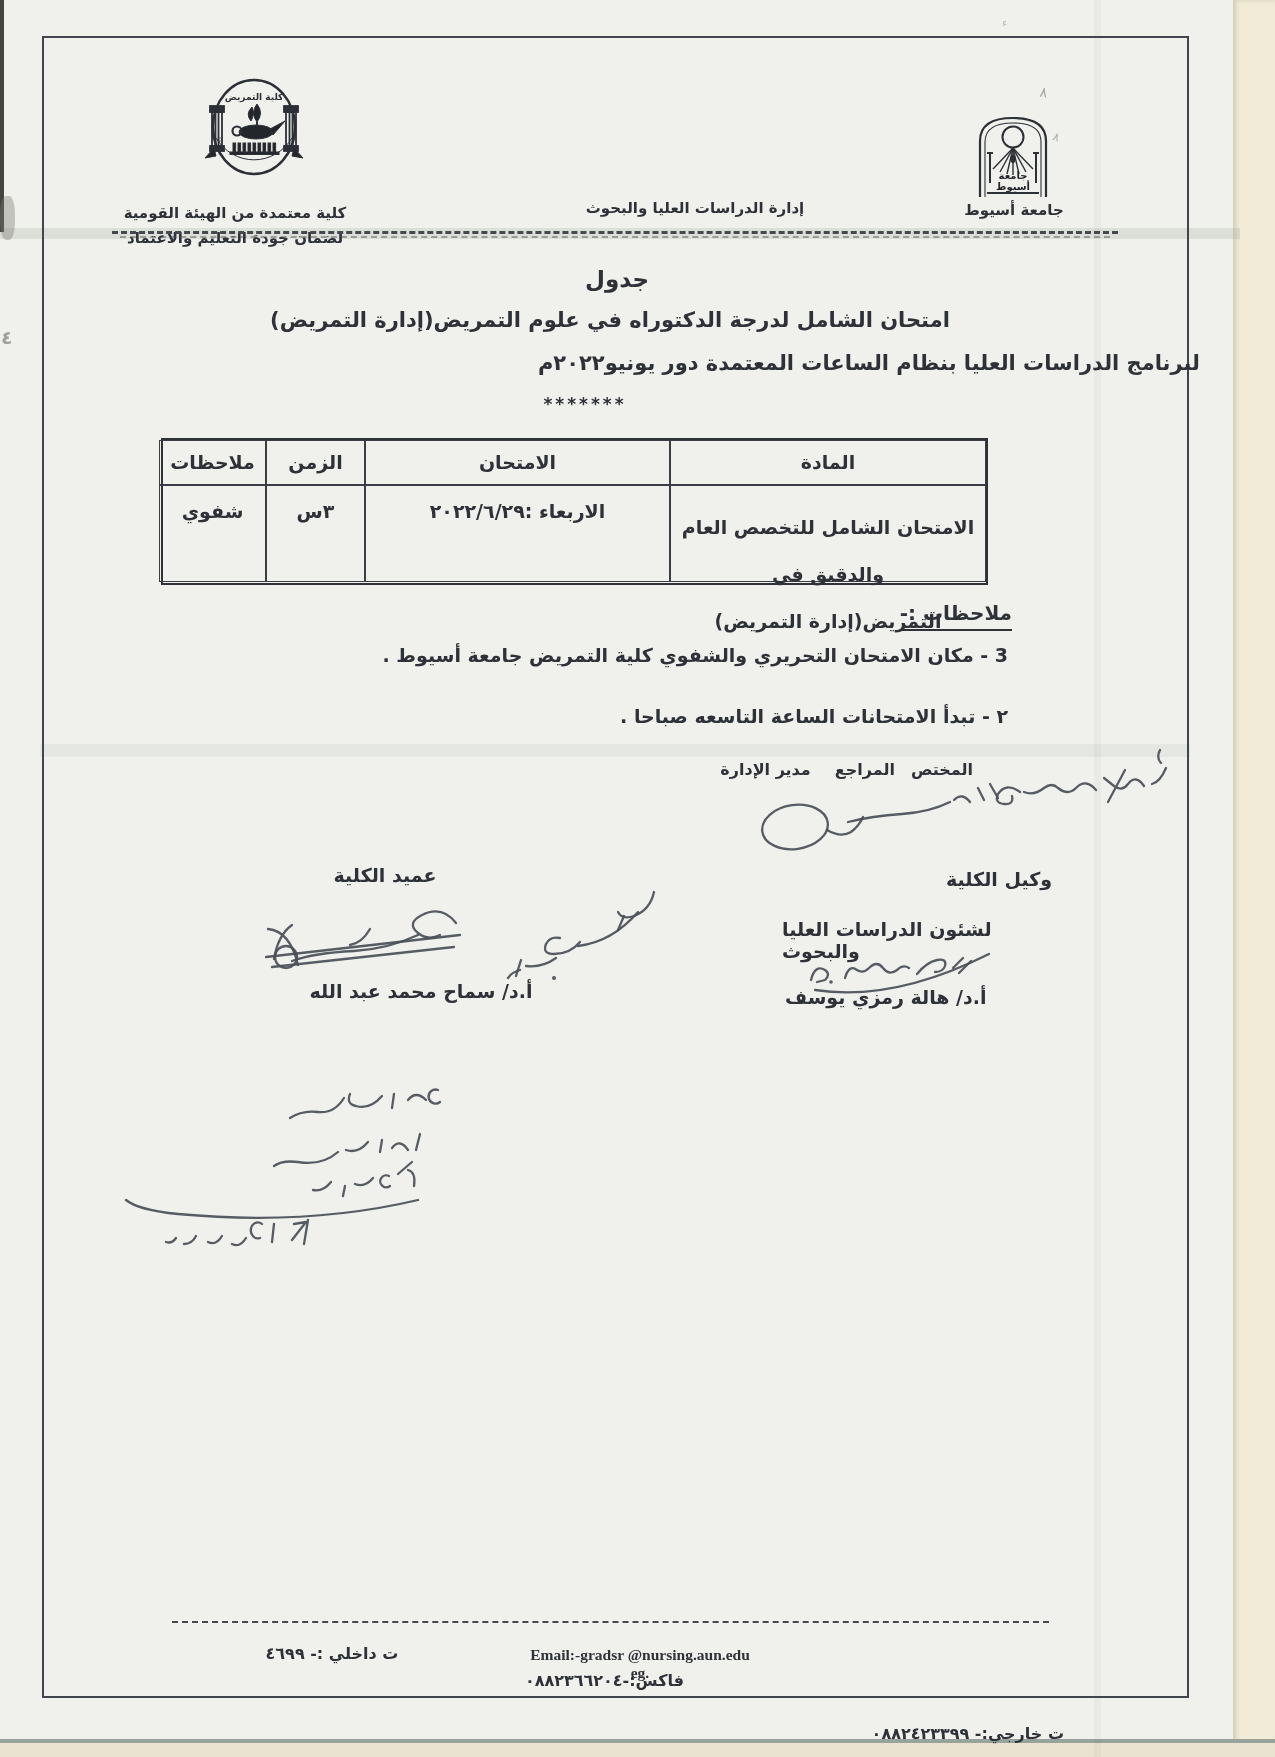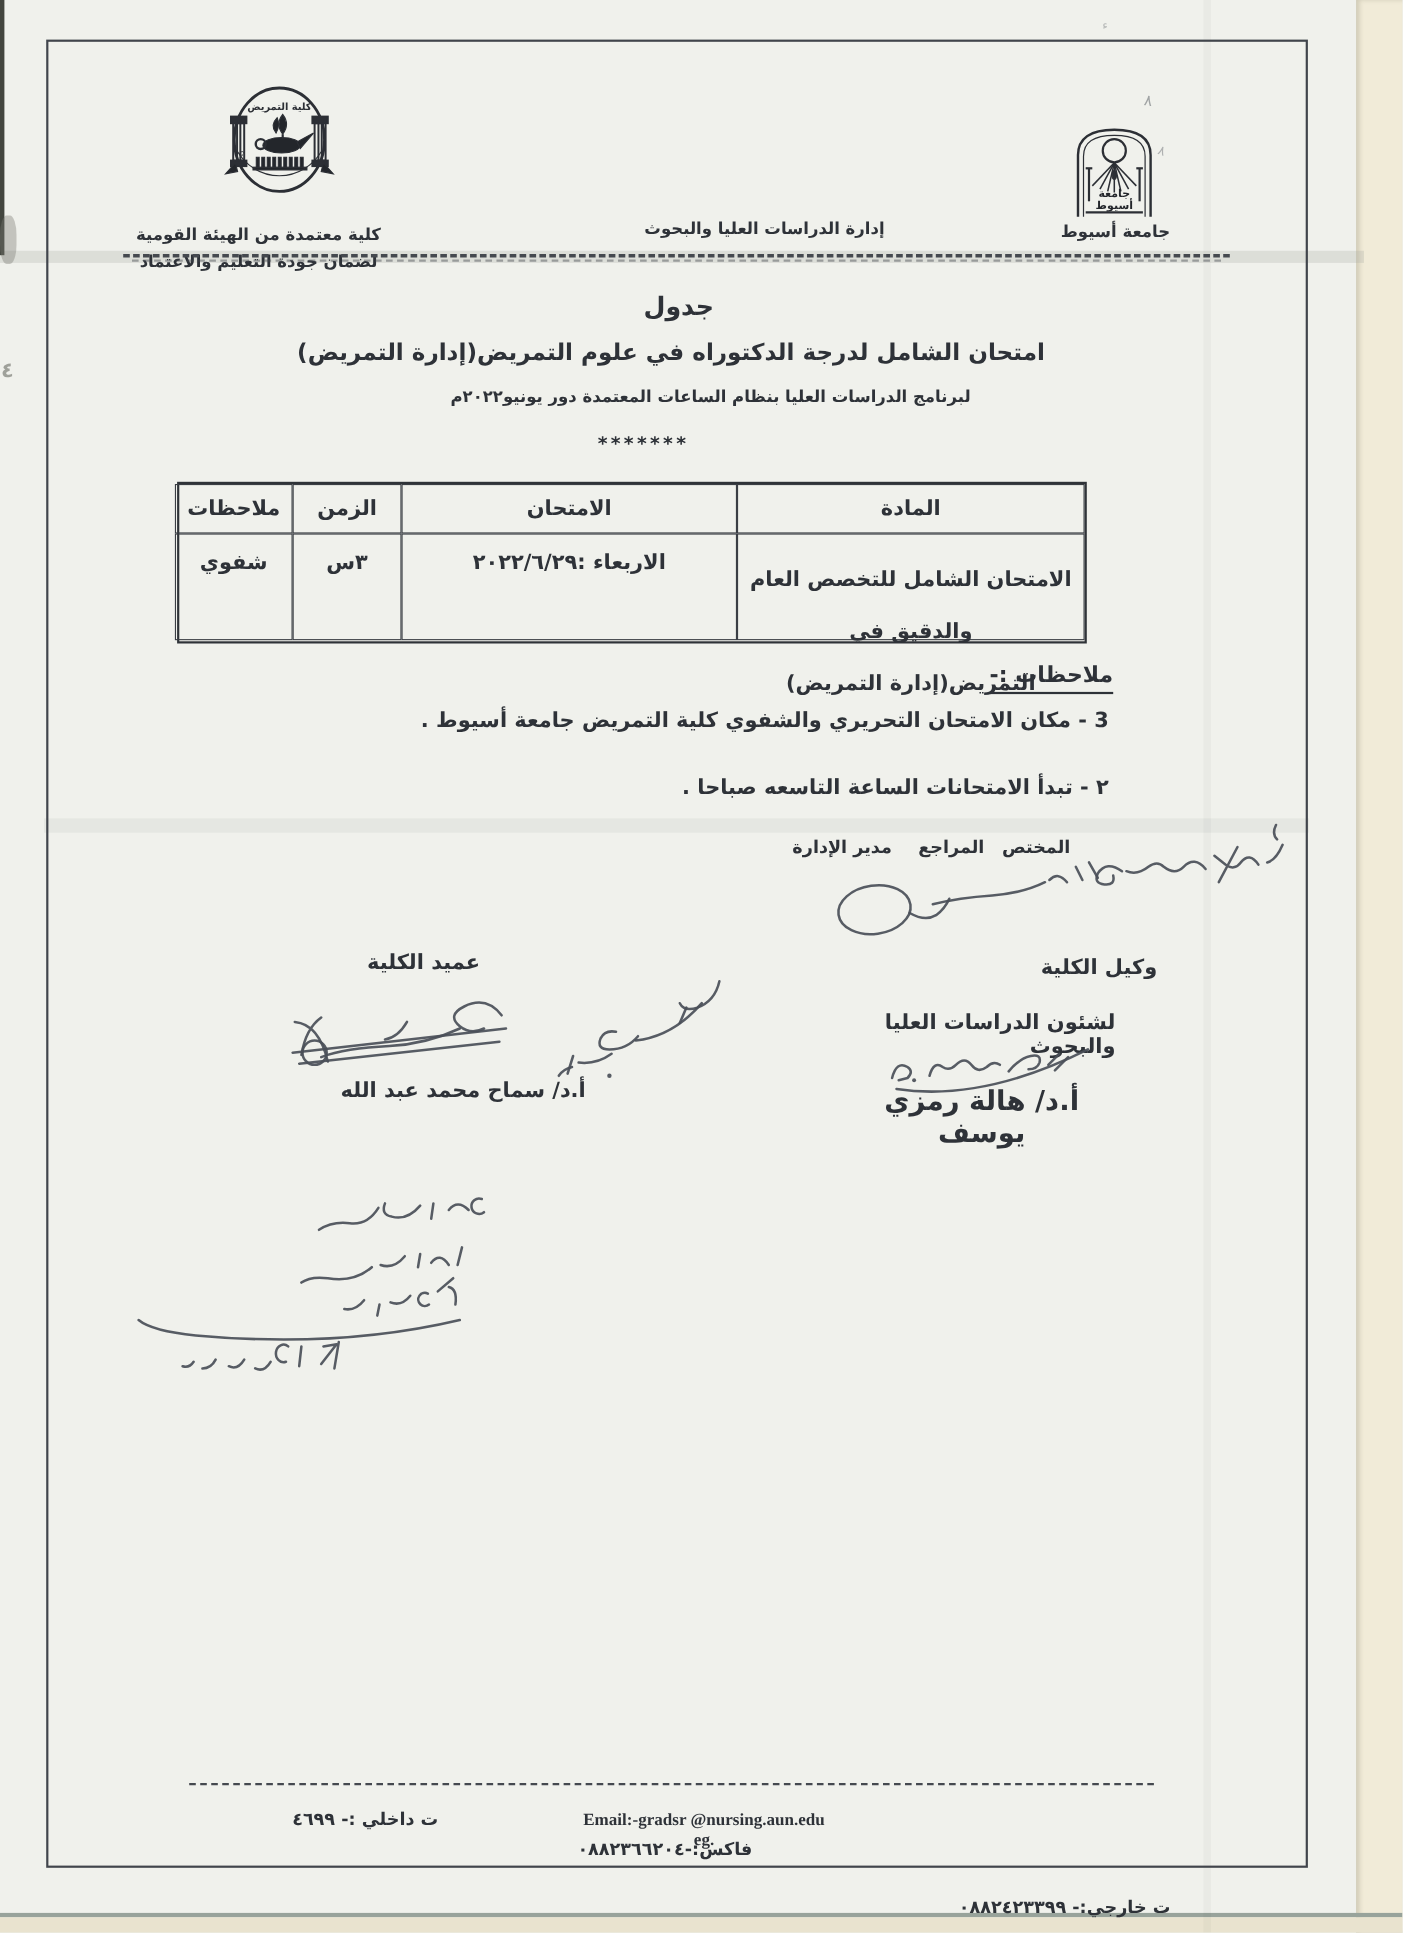--- a/index.html
+++ b/index.html
@@ -28,42 +28,42 @@
 
   .ar{font-weight:bold;}
   .hdr-cap{width:230px;text-align:center;font-size:15px;line-height:24px;}
   .hdr-center{width:270px;text-align:center;font-size:15px;}
   .univ-cap{width:120px;text-align:center;font-size:15px;}
   .dash-sep{left:112px;top:231px;width:1006px;height:0;border-top:3px dashed #45494f;}
   .dash-sep2{left:120px;top:236px;width:990px;height:0;border-top:2px dashed rgba(69,73,79,.45);}
 
   .title-h{left:0;top:266px;width:1234px;text-align:center;font-size:23px;}
   .title-2{left:0;top:308px;width:1220px;text-align:center;font-size:21px;}
-  .title-3{left:0;top:351px;width:1200px;text-align:center;font-size:15px;margin-left:46px;}
+  .title-3{left:0;top:351px;width:1200px;text-align:right;font-size:21px;}
   .stars{left:0;top:394px;width:1170px;text-align:center;font-size:17px;letter-spacing:3px;font-weight:bold;}
 
   .tbl{left:161px;top:438px;width:827px;height:147px;border:2.5px solid #2f3338;box-sizing:border-box;
        display:grid;grid-template-columns:316px 305px 99px 107px;grid-template-rows:45px 97px;direction:rtl;}
   .tbl > div{border:1.6px solid #3a3e44;box-sizing:border-box;text-align:center;}
   .th{font-size:19px;font-weight:bold;line-height:42px;}
   .td{font-size:19px;font-weight:bold;padding-top:14px;}
   .td-subject{white-space:pre-line;line-height:47px;padding-top:18px;}
 
   .notes-h{right:263px;top:601px;font-size:20px;border-bottom:2.5px solid #2e3238;padding-bottom:4px;}
   .note{right:267px;top:0;font-size:19px;}
   .note1{top:644px;}
   .note2{top:705px;}
 
   .admin-row{right:302px;top:760px;display:flex;direction:rtl;gap:0;font-size:16px;}
   .admin-row span{display:inline-block;}
   .g1{margin-left:16px;} .g2{margin-left:24px;}
 
   .vd-title{left:890px;top:868px;width:162px;text-align:right;font-size:19px;}
-  .vd-sub{left:782px;top:918px;width:232px;text-align:right;font-size:19px;}
-  .vd-name{left:785px;top:986px;width:215px;text-align:center;font-size:25px;}
+  .vd-sub{left:782px;top:918px;width:232px;text-align:left;font-size:19px;}
+  .vd-name{left:785px;top:986px;width:215px;text-align:left;font-size:19px;}
   .dean-title{left:330px;top:864px;width:110px;text-align:center;font-size:19px;}
   .dean-name{left:305px;top:980px;width:232px;text-align:center;font-size:19px;}
 
   .foot-dash{left:172px;top:1621px;width:877px;height:0;border-top:2.5px dashed #45494f;}
   .foot-ext{right:211px;top:1724px;font-size:16px;}
   .foot-email{left:522px;top:1646px;width:236px;text-align:center;font-size:15.5px;font-weight:bold;font-family:"Liberation Serif", serif;}
   .foot-int{left:265px;top:1644px;width:134px;text-align:center;font-size:16px;}
   .foot-fax{left:538px;top:1671px;width:146px;text-align:center;font-size:16px;}
 
   svg{position:absolute;overflow:visible;}

